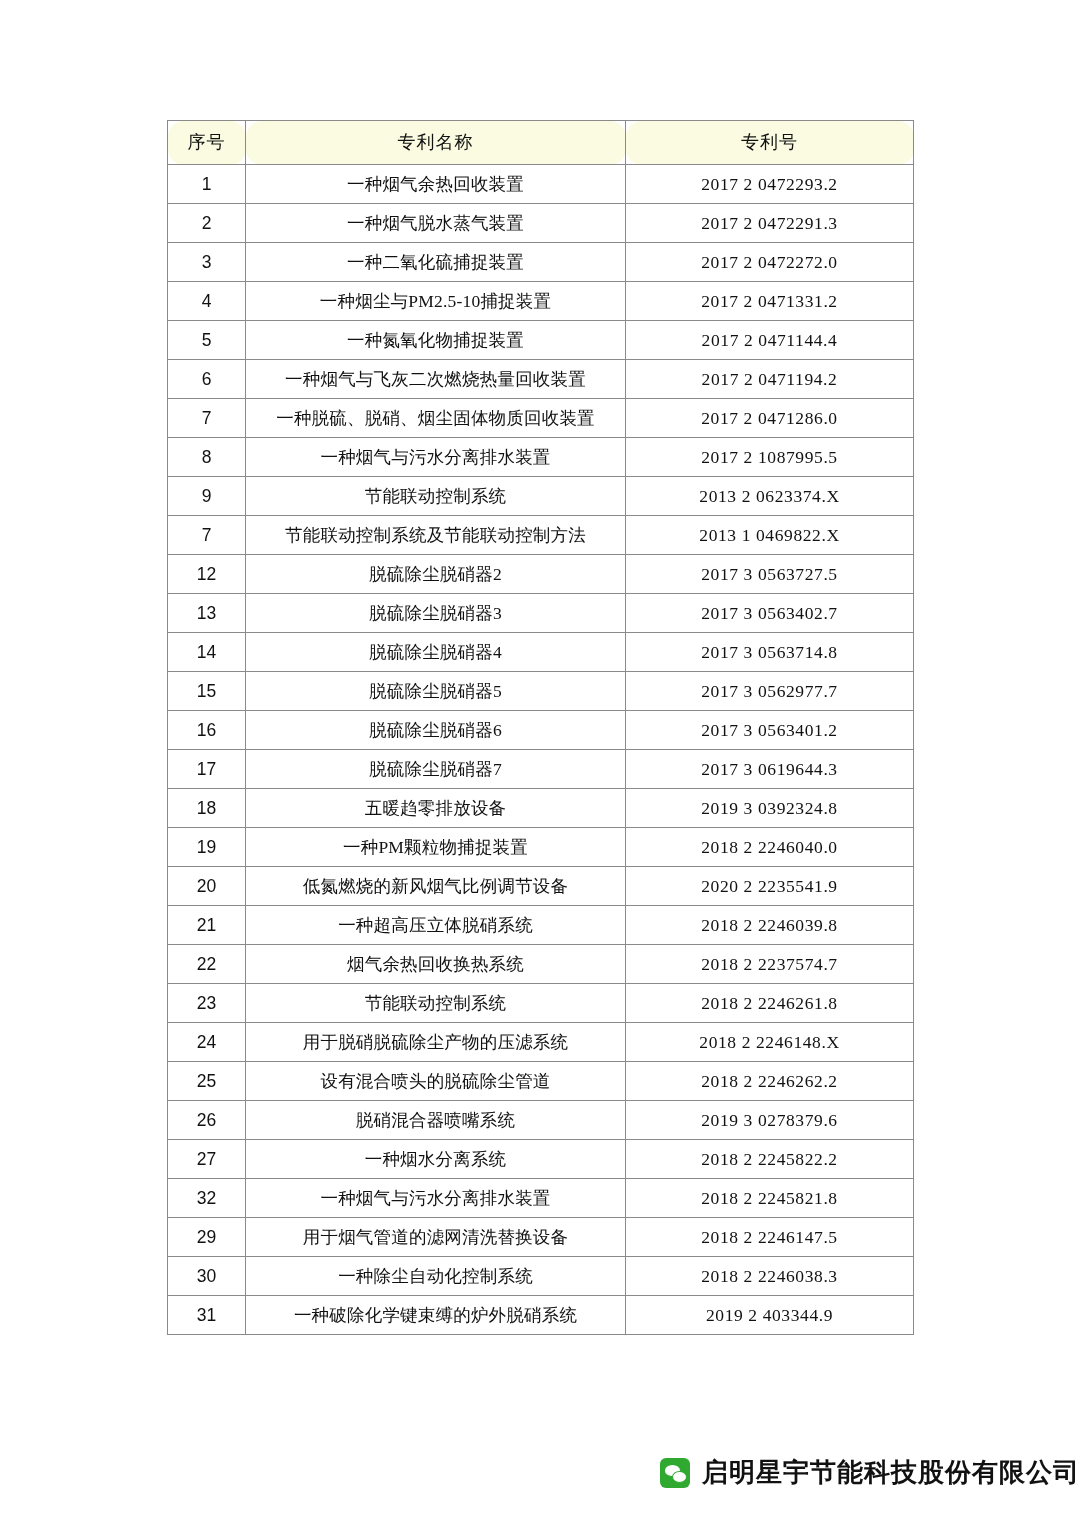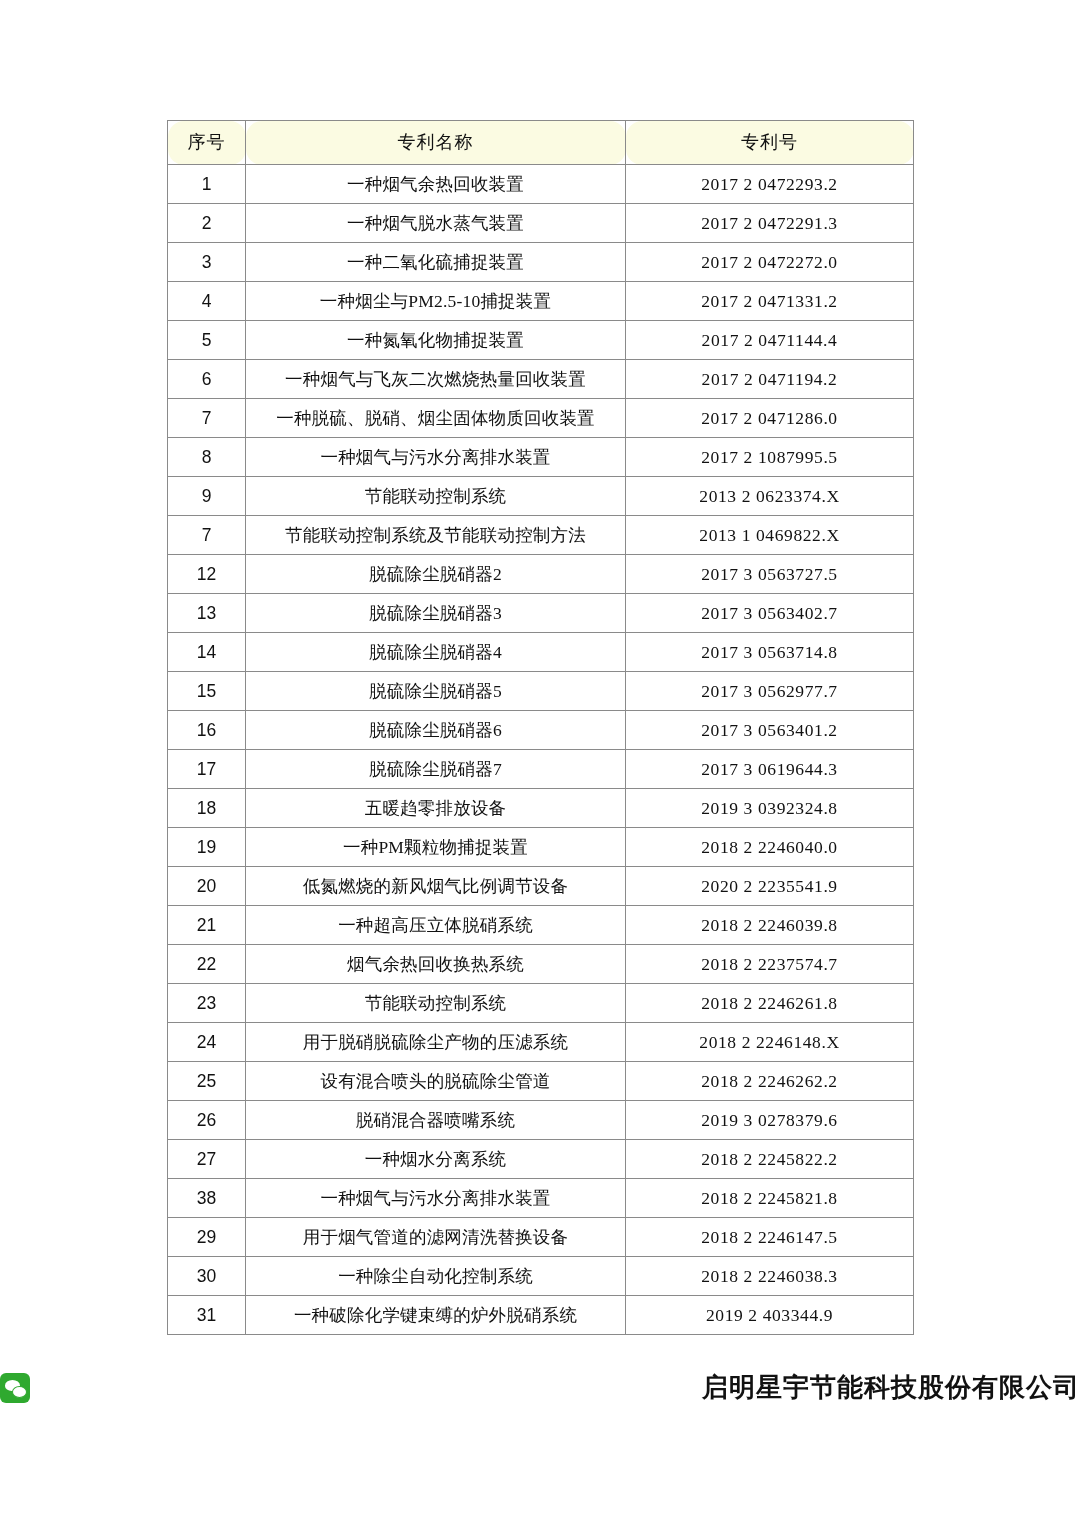--- a/index.html
+++ b/index.html
@@ -68,25 +68,25 @@
   }
   td.cell-num {
     text-align: center;
     font-family: "Liberation Serif", "DejaVu Serif", serif;
     letter-spacing: 0.6px;
     margin-top: 20px;
   }
   .footer {
     position: absolute;
     left: 0;
-    top: 1370px;
+    top: 1455px;
     width: 1080px;
     display: flex;
     align-items: center;
-    justify-content: space-between;
+    justify-content: flex-end;
   }
   .wechat-badge {
     width: 30px;
     height: 30px;
     border-radius: 6px;
     background: #2fa92f;
     position: relative;
     margin-right: 12px;
     flex: none;
   }
@@ -263,21 +263,21 @@
             <td class="cell-no">26</td>
             <td class="cell-name">脱硝混合器喷嘴系统</td>
             <td class="cell-num">2019 3 0278379.6</td>
           </tr>
           <tr>
             <td class="cell-no">27</td>
             <td class="cell-name">一种烟水分离系统</td>
             <td class="cell-num">2018 2 2245822.2</td>
           </tr>
           <tr>
-            <td class="cell-no">38</td>
+            <td class="cell-no">32</td>
             <td class="cell-name">一种烟气与污水分离排水装置</td>
             <td class="cell-num">2018 2 2245821.8</td>
           </tr>
           <tr>
             <td class="cell-no">29</td>
             <td class="cell-name">用于烟气管道的滤网清洗替换设备</td>
             <td class="cell-num">2018 2 2246147.5</td>
           </tr>
           <tr>
             <td class="cell-no">30</td>

